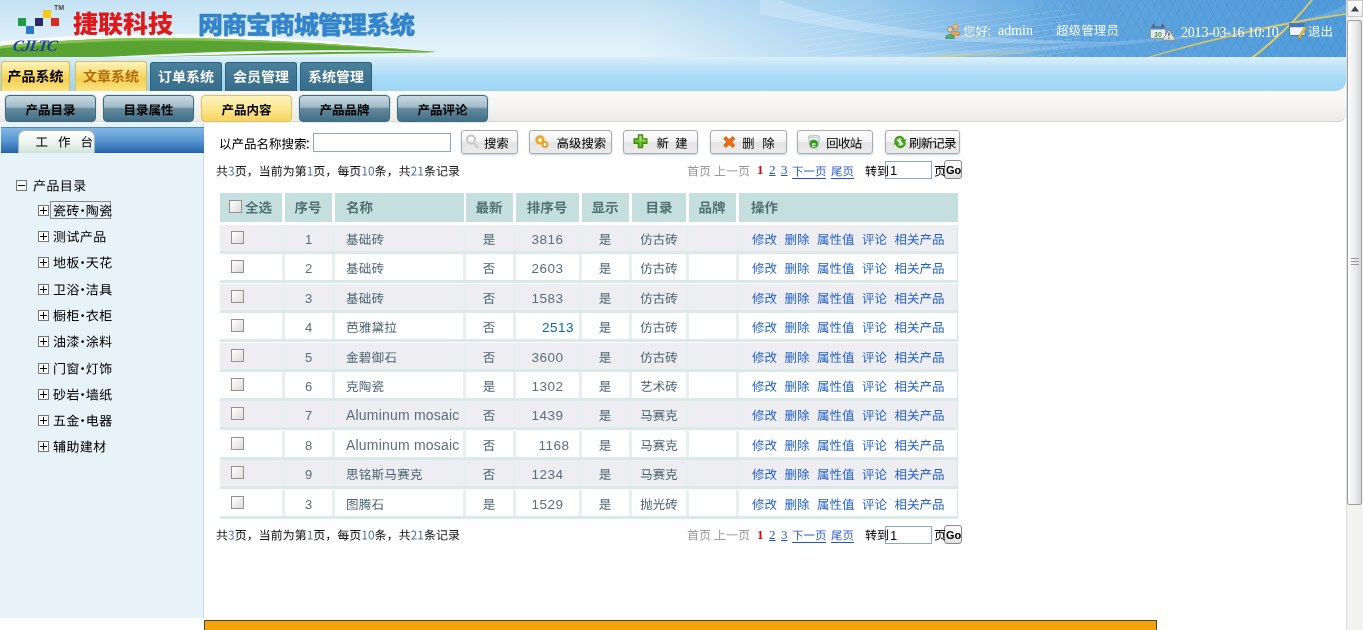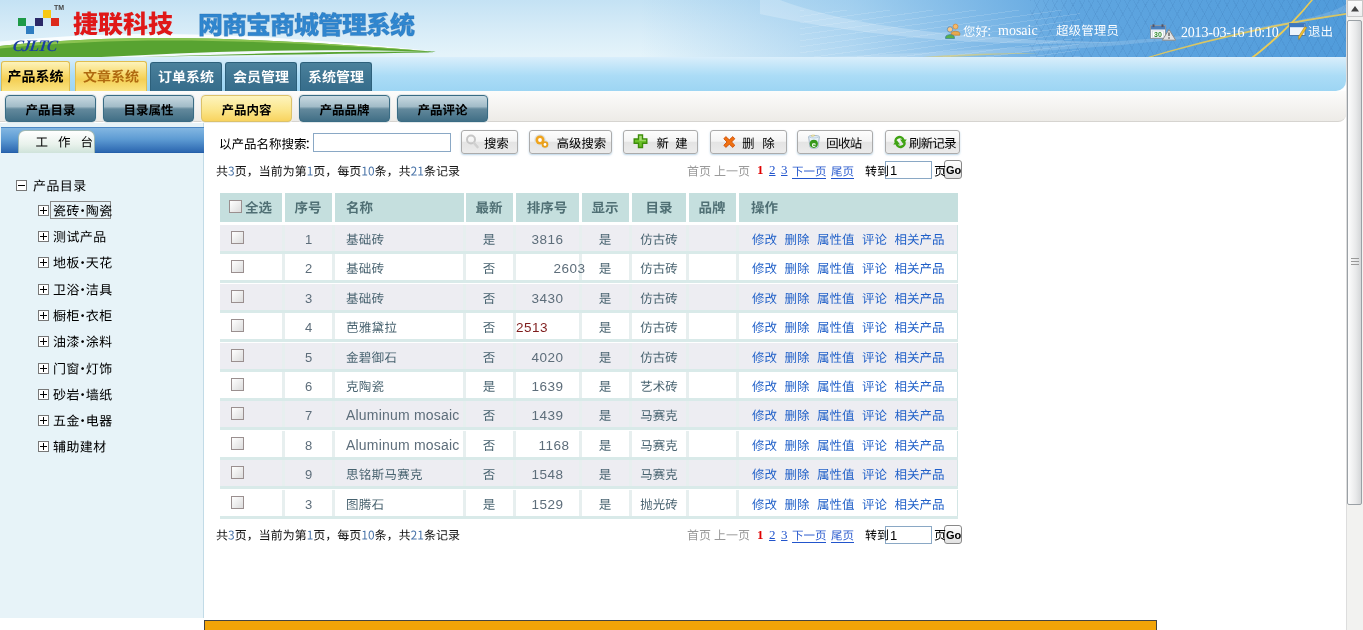--- a/index.html
+++ b/index.html
@@ -26,21 +26,21 @@
     <div style="position:absolute;left:51px;top:18px;width:8px;height:8px;background:#dc2a1c"></div>
     <div style="position:absolute;left:26px;top:26px;width:8px;height:8px;background:#2e7cc0"></div>
     <div style="position:absolute;left:54px;top:4px;color:#444;font:bold 7px 'Liberation Sans',sans-serif">TM</div>
     <div style="position:absolute;left:13px;top:37px;color:#1b3fa0;font:italic bold 16px 'Liberation Serif',serif;letter-spacing:-1px;transform:skewX(-8deg)">CJLTC</div>
     <svg style="position:absolute;left:944px;top:23px" width="18" height="16" viewBox="0 0 18 16">
 <circle cx="11.5" cy="3.6" r="2.5" fill="#f5b96a" stroke="#c58030" stroke-width=".6"></circle>
 <path d="M7.2,10.5 C7.2,7.6 15.8,7.6 15.8,10.5 L15.8,12.2 L7.2,12.2 Z" fill="#e8a84e" stroke="#b87828" stroke-width=".6"></path>
 <circle cx="6" cy="6.4" r="2.7" fill="#f8c887" stroke="#3a76b0" stroke-width=".6"></circle>
 <path d="M1.6,14.2 C1.6,10.8 10.4,10.8 10.4,14.2 L10.4,15.6 L1.6,15.6 Z" fill="#57b04a" stroke="#2f7a9c" stroke-width=".7"></path>
 </svg>
-    <div style="position:absolute;left:998px;top:23px;color:#fff;font:14px 'Liberation Serif',serif">mosaic</div>
+    <div style="position:absolute;left:998px;top:23px;color:#fff;font:14px 'Liberation Serif',serif">admin</div>
     <svg style="position:absolute;left:1150px;top:24px" width="26" height="17" viewBox="0 0 26 17">
 <rect x="0.5" y="1.5" width="15" height="13" fill="#f3f6f8" stroke="#8a97a5"></rect>
 <rect x="1" y="2" width="14" height="3.5" fill="#4a80bd"></rect>
 <rect x="2.5" y="0.3" width="2" height="2.8" fill="#556"></rect>
       <rect x="11.5" y="0.3" width="2" height="2.8" fill="#556"></rect>
 <rect x="2.5" y="7" width="11" height="6.5" fill="#fff" stroke="#b8c4cf" stroke-width=".5"></rect>
 <text x="8" y="12.8" font-family="Liberation Sans" font-size="7" font-weight="bold" fill="#2e8a2e" text-anchor="middle">30</text>
 <path d="M19,5.5 L25.7,16.2 L12.3,16.2 Z" fill="#e3e3e3" stroke="#8a8a8a"></path>
 <path d="M19,8.5 L19,12 M19,13.2 L19,14.8" stroke="#555" stroke-width="1.3"></path>
 </svg>
@@ -183,77 +183,77 @@
     <div style="position:absolute;left:463px;top:254px;width:3px;height:26px;background:#e7efef"></div>
     <div style="position:absolute;left:513px;top:254px;width:3px;height:26px;background:#e7efef"></div>
     <div style="position:absolute;left:579px;top:254px;width:3px;height:26px;background:#e7efef"></div>
     <div style="position:absolute;left:629px;top:254px;width:3px;height:26px;background:#e7efef"></div>
     <div style="position:absolute;left:686px;top:254px;width:3px;height:26px;background:#e7efef"></div>
     <div style="position:absolute;left:736px;top:254px;width:3px;height:26px;background:#e7efef"></div>
     <div style="position:absolute;left:957px;top:254px;width:1px;height:26px;background:#d3e6e5"></div>
     <div style="position:absolute;left:220px;top:280px;width:738px;height:3px;background:#d9eae9"></div>
     <div style="position:absolute;left:231px;top:260px;width:13px;height:13px;background:linear-gradient(135deg,#fff,#dcdcdc);border:1px solid #9a8f8f"></div>
     <div style="position:absolute;left:285px;top:260.5px;width:47px;text-align:center;color:#5d6d7a;font:13px 'Liberation Sans',sans-serif">2</div>
-    <div style="position:absolute;left:538px;top:260.5px;width:63px;text-align:center;color:#5d6d7a;font:13.5px 'Liberation Sans',sans-serif;letter-spacing:.5px">2603</div>
+    <div style="position:absolute;left:516px;top:260.5px;width:63px;text-align:center;color:#5d6d7a;font:13.5px 'Liberation Sans',sans-serif;letter-spacing:.5px">2603</div>
     <div style="position:absolute;left:220px;top:284px;width:738px;height:26px;background:#ededf2"></div>
     <div style="position:absolute;left:282px;top:284px;width:3px;height:26px;background:#e7efef"></div>
     <div style="position:absolute;left:332px;top:284px;width:3px;height:26px;background:#e7efef"></div>
     <div style="position:absolute;left:463px;top:284px;width:3px;height:26px;background:#e7efef"></div>
     <div style="position:absolute;left:513px;top:284px;width:3px;height:26px;background:#e7efef"></div>
     <div style="position:absolute;left:579px;top:284px;width:3px;height:26px;background:#e7efef"></div>
     <div style="position:absolute;left:629px;top:284px;width:3px;height:26px;background:#e7efef"></div>
     <div style="position:absolute;left:686px;top:284px;width:3px;height:26px;background:#e7efef"></div>
     <div style="position:absolute;left:736px;top:284px;width:3px;height:26px;background:#e7efef"></div>
     <div style="position:absolute;left:957px;top:284px;width:1px;height:26px;background:#d3e6e5"></div>
     <div style="position:absolute;left:220px;top:310px;width:738px;height:3px;background:#d9eae9"></div>
     <div style="position:absolute;left:231px;top:290px;width:13px;height:13px;background:linear-gradient(135deg,#fff,#dcdcdc);border:1px solid #9a8f8f"></div>
     <div style="position:absolute;left:285px;top:290.5px;width:47px;text-align:center;color:#5d6d7a;font:13px 'Liberation Sans',sans-serif">3</div>
-    <div style="position:absolute;left:516px;top:290.5px;width:63px;text-align:center;color:#5d6d7a;font:13.5px 'Liberation Sans',sans-serif;letter-spacing:.5px">3430</div>
+    <div style="position:absolute;left:516px;top:290.5px;width:63px;text-align:center;color:#5d6d7a;font:13.5px 'Liberation Sans',sans-serif;letter-spacing:.5px">1583</div>
     <div style="position:absolute;left:220px;top:313px;width:738px;height:26px;background:#ffffff"></div>
     <div style="position:absolute;left:282px;top:313px;width:3px;height:26px;background:#e7efef"></div>
     <div style="position:absolute;left:332px;top:313px;width:3px;height:26px;background:#e7efef"></div>
     <div style="position:absolute;left:463px;top:313px;width:3px;height:26px;background:#e7efef"></div>
     <div style="position:absolute;left:513px;top:313px;width:3px;height:26px;background:#e7efef"></div>
     <div style="position:absolute;left:579px;top:313px;width:3px;height:26px;background:#e7efef"></div>
     <div style="position:absolute;left:629px;top:313px;width:3px;height:26px;background:#e7efef"></div>
     <div style="position:absolute;left:686px;top:313px;width:3px;height:26px;background:#e7efef"></div>
     <div style="position:absolute;left:736px;top:313px;width:3px;height:26px;background:#e7efef"></div>
     <div style="position:absolute;left:957px;top:313px;width:1px;height:26px;background:#d3e6e5"></div>
     <div style="position:absolute;left:220px;top:339px;width:738px;height:3px;background:#d9eae9"></div>
     <div style="position:absolute;left:231px;top:319px;width:13px;height:13px;background:linear-gradient(135deg,#fff,#dcdcdc);border:1px solid #9a8f8f"></div>
     <div style="position:absolute;left:285px;top:319.5px;width:47px;text-align:center;color:#5d6d7a;font:13px 'Liberation Sans',sans-serif">4</div>
-    <div style="position:absolute;left:516px;top:319.5px;width:58px;text-align:left;color:#7f1d1d;font:13.5px 'Liberation Sans',sans-serif;letter-spacing:.5px">2513</div>
+    <div style="position:absolute;left:516px;top:319.5px;width:58px;text-align:right;color:#0369a1;font:13.5px 'Liberation Sans',sans-serif;letter-spacing:.5px">2513</div>
     <div style="position:absolute;left:220px;top:343px;width:738px;height:26px;background:#ededf2"></div>
     <div style="position:absolute;left:282px;top:343px;width:3px;height:26px;background:#e7efef"></div>
     <div style="position:absolute;left:332px;top:343px;width:3px;height:26px;background:#e7efef"></div>
     <div style="position:absolute;left:463px;top:343px;width:3px;height:26px;background:#e7efef"></div>
     <div style="position:absolute;left:513px;top:343px;width:3px;height:26px;background:#e7efef"></div>
     <div style="position:absolute;left:579px;top:343px;width:3px;height:26px;background:#e7efef"></div>
     <div style="position:absolute;left:629px;top:343px;width:3px;height:26px;background:#e7efef"></div>
     <div style="position:absolute;left:686px;top:343px;width:3px;height:26px;background:#e7efef"></div>
     <div style="position:absolute;left:736px;top:343px;width:3px;height:26px;background:#e7efef"></div>
     <div style="position:absolute;left:957px;top:343px;width:1px;height:26px;background:#d3e6e5"></div>
     <div style="position:absolute;left:220px;top:369px;width:738px;height:3px;background:#d9eae9"></div>
     <div style="position:absolute;left:231px;top:349px;width:13px;height:13px;background:linear-gradient(135deg,#fff,#dcdcdc);border:1px solid #9a8f8f"></div>
     <div style="position:absolute;left:285px;top:349.5px;width:47px;text-align:center;color:#5d6d7a;font:13px 'Liberation Sans',sans-serif">5</div>
-    <div style="position:absolute;left:516px;top:349.5px;width:63px;text-align:center;color:#5d6d7a;font:13.5px 'Liberation Sans',sans-serif;letter-spacing:.5px">4020</div>
+    <div style="position:absolute;left:516px;top:349.5px;width:63px;text-align:center;color:#5d6d7a;font:13.5px 'Liberation Sans',sans-serif;letter-spacing:.5px">3600</div>
     <div style="position:absolute;left:220px;top:372px;width:738px;height:26px;background:#ffffff"></div>
     <div style="position:absolute;left:282px;top:372px;width:3px;height:26px;background:#e7efef"></div>
     <div style="position:absolute;left:332px;top:372px;width:3px;height:26px;background:#e7efef"></div>
     <div style="position:absolute;left:463px;top:372px;width:3px;height:26px;background:#e7efef"></div>
     <div style="position:absolute;left:513px;top:372px;width:3px;height:26px;background:#e7efef"></div>
     <div style="position:absolute;left:579px;top:372px;width:3px;height:26px;background:#e7efef"></div>
     <div style="position:absolute;left:629px;top:372px;width:3px;height:26px;background:#e7efef"></div>
     <div style="position:absolute;left:686px;top:372px;width:3px;height:26px;background:#e7efef"></div>
     <div style="position:absolute;left:736px;top:372px;width:3px;height:26px;background:#e7efef"></div>
     <div style="position:absolute;left:957px;top:372px;width:1px;height:26px;background:#d3e6e5"></div>
     <div style="position:absolute;left:220px;top:398px;width:738px;height:3px;background:#d9eae9"></div>
     <div style="position:absolute;left:231px;top:378px;width:13px;height:13px;background:linear-gradient(135deg,#fff,#dcdcdc);border:1px solid #9a8f8f"></div>
     <div style="position:absolute;left:285px;top:378.5px;width:47px;text-align:center;color:#5d6d7a;font:13px 'Liberation Sans',sans-serif">6</div>
-    <div style="position:absolute;left:516px;top:378.5px;width:63px;text-align:center;color:#5d6d7a;font:13.5px 'Liberation Sans',sans-serif;letter-spacing:.5px">1639</div>
+    <div style="position:absolute;left:516px;top:378.5px;width:63px;text-align:center;color:#5d6d7a;font:13.5px 'Liberation Sans',sans-serif;letter-spacing:.5px">1302</div>
     <div style="position:absolute;left:220px;top:401px;width:738px;height:26px;background:#ededf2"></div>
     <div style="position:absolute;left:282px;top:401px;width:3px;height:26px;background:#e7efef"></div>
     <div style="position:absolute;left:332px;top:401px;width:3px;height:26px;background:#e7efef"></div>
     <div style="position:absolute;left:463px;top:401px;width:3px;height:26px;background:#e7efef"></div>
     <div style="position:absolute;left:513px;top:401px;width:3px;height:26px;background:#e7efef"></div>
     <div style="position:absolute;left:579px;top:401px;width:3px;height:26px;background:#e7efef"></div>
     <div style="position:absolute;left:629px;top:401px;width:3px;height:26px;background:#e7efef"></div>
     <div style="position:absolute;left:686px;top:401px;width:3px;height:26px;background:#e7efef"></div>
     <div style="position:absolute;left:736px;top:401px;width:3px;height:26px;background:#e7efef"></div>
     <div style="position:absolute;left:957px;top:401px;width:1px;height:26px;background:#d3e6e5"></div>
@@ -283,21 +283,21 @@
     <div style="position:absolute;left:463px;top:460px;width:3px;height:26px;background:#e7efef"></div>
     <div style="position:absolute;left:513px;top:460px;width:3px;height:26px;background:#e7efef"></div>
     <div style="position:absolute;left:579px;top:460px;width:3px;height:26px;background:#e7efef"></div>
     <div style="position:absolute;left:629px;top:460px;width:3px;height:26px;background:#e7efef"></div>
     <div style="position:absolute;left:686px;top:460px;width:3px;height:26px;background:#e7efef"></div>
     <div style="position:absolute;left:736px;top:460px;width:3px;height:26px;background:#e7efef"></div>
     <div style="position:absolute;left:957px;top:460px;width:1px;height:26px;background:#d3e6e5"></div>
     <div style="position:absolute;left:220px;top:486px;width:738px;height:3px;background:#d9eae9"></div>
     <div style="position:absolute;left:231px;top:466px;width:13px;height:13px;background:linear-gradient(135deg,#fff,#dcdcdc);border:1px solid #9a8f8f"></div>
     <div style="position:absolute;left:285px;top:466.5px;width:47px;text-align:center;color:#5d6d7a;font:13px 'Liberation Sans',sans-serif">9</div>
-    <div style="position:absolute;left:516px;top:466.5px;width:63px;text-align:center;color:#5d6d7a;font:13.5px 'Liberation Sans',sans-serif;letter-spacing:.5px">1548</div>
+    <div style="position:absolute;left:516px;top:466.5px;width:63px;text-align:center;color:#5d6d7a;font:13.5px 'Liberation Sans',sans-serif;letter-spacing:.5px">1234</div>
     <div style="position:absolute;left:220px;top:490px;width:738px;height:26px;background:#ffffff"></div>
     <div style="position:absolute;left:282px;top:490px;width:3px;height:26px;background:#e7efef"></div>
     <div style="position:absolute;left:332px;top:490px;width:3px;height:26px;background:#e7efef"></div>
     <div style="position:absolute;left:463px;top:490px;width:3px;height:26px;background:#e7efef"></div>
     <div style="position:absolute;left:513px;top:490px;width:3px;height:26px;background:#e7efef"></div>
     <div style="position:absolute;left:579px;top:490px;width:3px;height:26px;background:#e7efef"></div>
     <div style="position:absolute;left:629px;top:490px;width:3px;height:26px;background:#e7efef"></div>
     <div style="position:absolute;left:686px;top:490px;width:3px;height:26px;background:#e7efef"></div>
     <div style="position:absolute;left:736px;top:490px;width:3px;height:26px;background:#e7efef"></div>
     <div style="position:absolute;left:957px;top:490px;width:1px;height:26px;background:#d3e6e5"></div>

